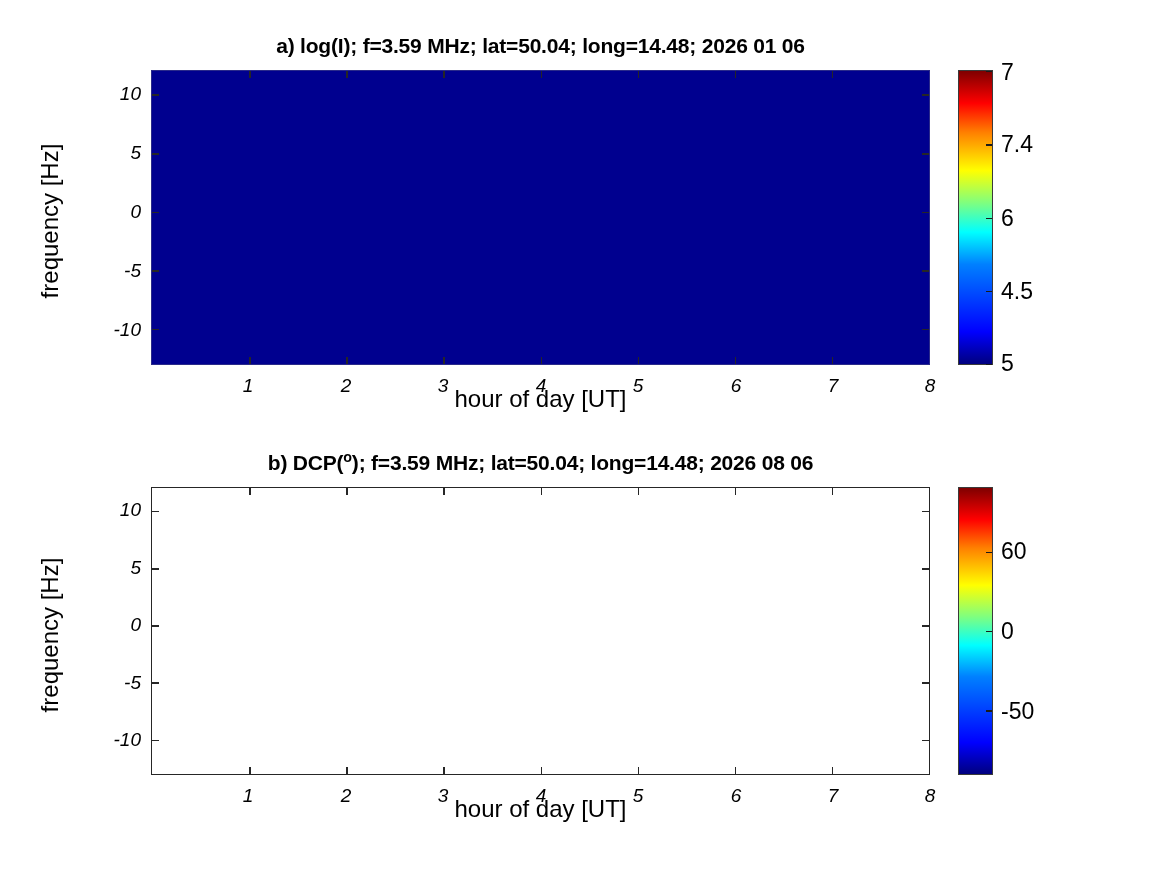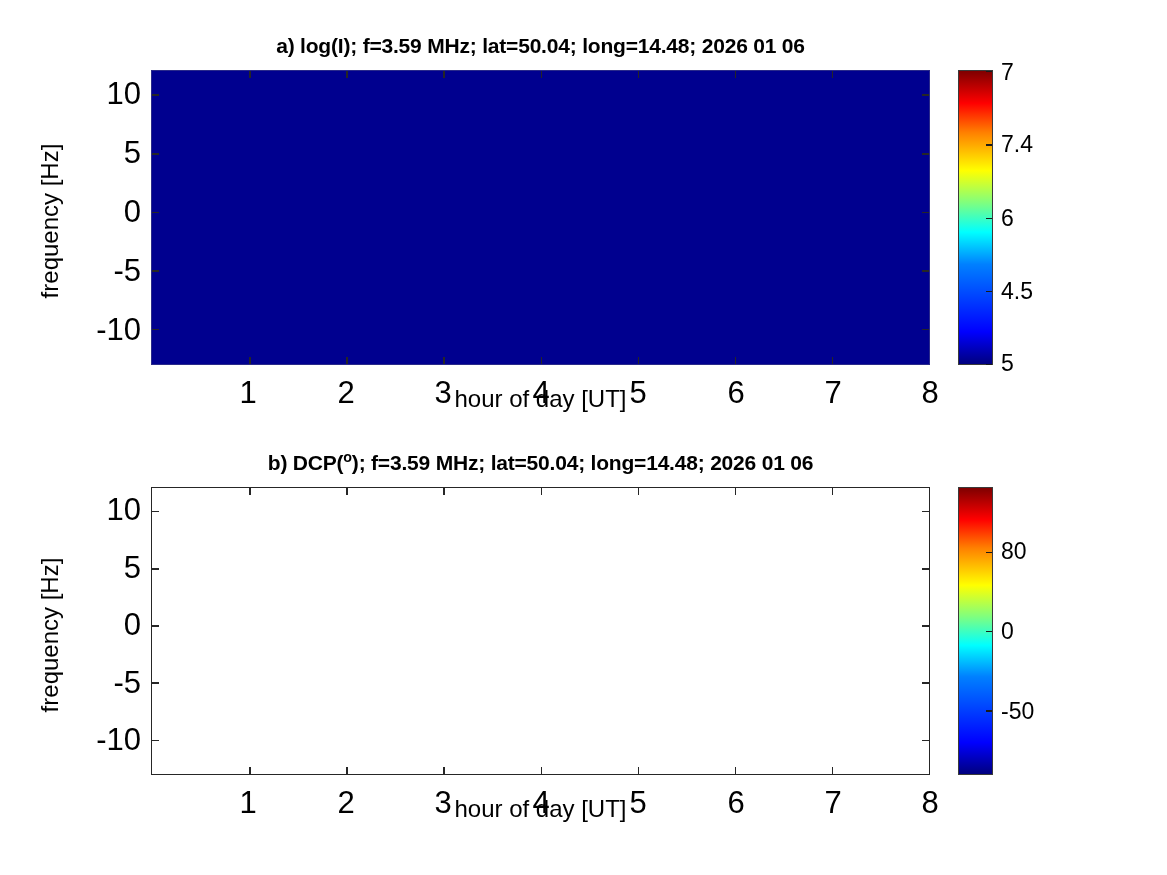--- a/index.html
+++ b/index.html
@@ -91,23 +91,24 @@
     background: #262626;
   }
   .tick-x-bottom { width: 1.6px; height: 7px; bottom: 0; }
   .tick-x-top    { width: 1.6px; height: 7px; top: 0; }
   .tick-y-left   { height: 1.6px; width: 7px; left: 0; }
   .tick-y-right  { height: 1.6px; width: 7px; right: 0; }
 
   
   .ticklabel {
     position: absolute;
-    font-size: 31px;
-    color: #000000;
-    white-space: nowrap;
+    font-size: 19px;
+    color: #000000;
+    white-space: nowrap;
+    font-style: italic;
   }
   .xticklabel {
     transform: translateX(-50%);
     text-align: center;
   }
   .yticklabel {
     transform: translateY(-50%);
     text-align: right;
   }
 
@@ -232,21 +233,21 @@
     </div>
     <div class="cb-label" style="top:72px">7</div>
     <div class="cb-label" style="top:143.75px">7.4</div>
     <div class="cb-label" style="top:217.5px">6</div>
     <div class="cb-label" style="top:291.25px">4.5</div>
     <div class="cb-label" style="top:363px">5</div>
   </div>
 
   <div class="panel" id="panel-b">
 
-    <div class="panel-title" id="title-b"><span>b) DCP(</span><sup>o</sup><span>); f=3.59 MHz;  lat=50.04; long=14.48; 2026 01 06</span></div>
+    <div class="panel-title" id="title-b"><span>b) DCP(</span><sup>o</sup><span>); f=3.59 MHz;  lat=50.04; long=14.48; 2026 08 06</span></div>
 
     <div class="axes" id="axes-b">
       <div class="tick tick-x-bottom" style="left:12.5%"></div>
       <div class="tick tick-x-bottom" style="left:25%"></div>
       <div class="tick tick-x-bottom" style="left:37.5%"></div>
       <div class="tick tick-x-bottom" style="left:50%"></div>
       <div class="tick tick-x-bottom" style="left:62.5%"></div>
       <div class="tick tick-x-bottom" style="left:75%"></div>
       <div class="tick tick-x-bottom" style="left:87.5%"></div>
       <div class="tick tick-x-top" style="left:12.5%"></div>
@@ -285,18 +286,18 @@
     <div class="ticklabel yticklabel" style="left:95px; width:46px; top:303.4px">-10</div>
 
     <div class="xlabel" style="top:358px">hour of day [UT]</div>
     <div class="ylabel" style="left:-60px; top:184px; width:220px;">frequency [Hz]</div>
 
     <div class="colorbar" id="colorbar-b">
       <div class="cb-tick" style="top:22.22%"></div>
       <div class="cb-tick" style="top:50%"></div>
       <div class="cb-tick" style="top:77.78%"></div>
     </div>
-    <div class="cb-label" style="top:114px">80</div>
+    <div class="cb-label" style="top:114px">60</div>
     <div class="cb-label" style="top:194px">0</div>
     <div class="cb-label" style="top:274px">-50</div>
   </div>
 
 </div>
 
 </body></html>

